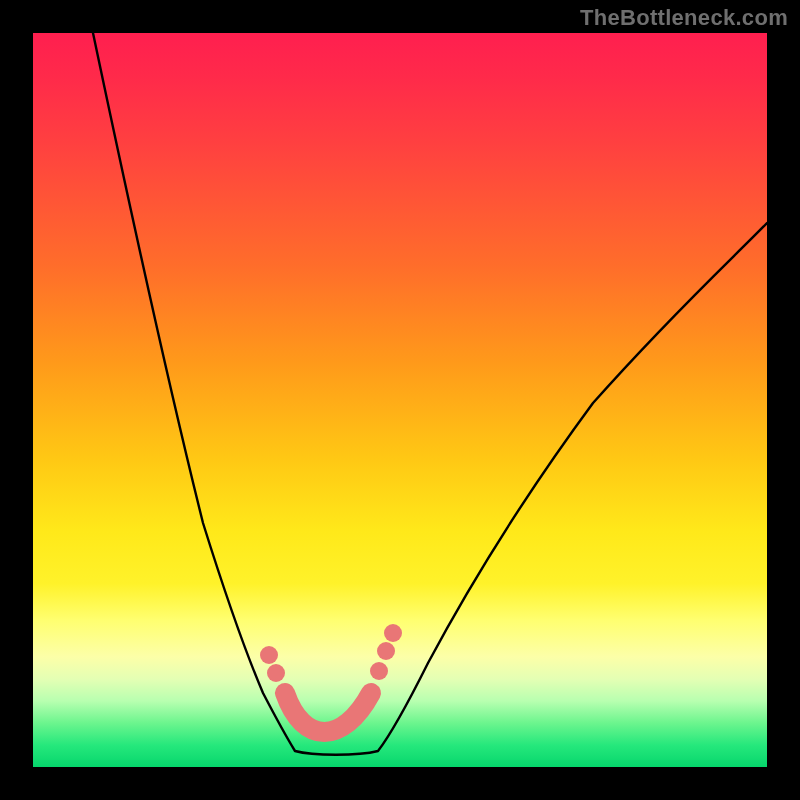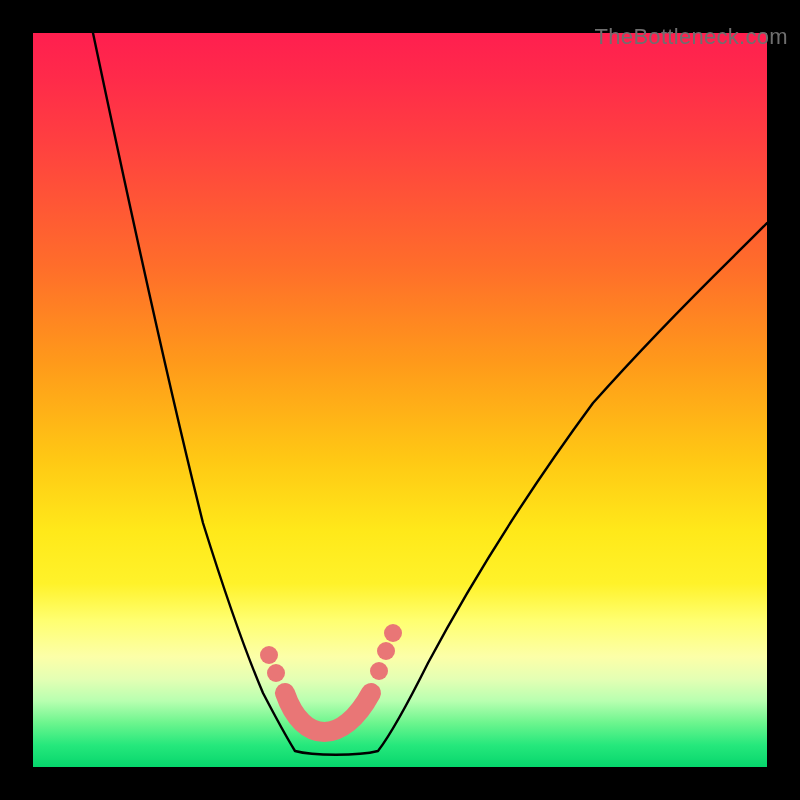--- a/index.html
+++ b/index.html
@@ -39,26 +39,26 @@
       #e4ffb4 88%,
       #b8ffb0 91%,
       #6cf58e 94%,
       #26e87c 97%,
       #06d66c 100%
     );
     overflow: hidden;
   }
   .watermark {
     position: absolute;
-    top: 24px;
+    top: 5px;
     right: 12px;
     color: #6f6f6f;
     font-size: 22px;
     letter-spacing: 0.3px;
-    font-weight: 400;
+    font-weight: 700;
     z-index: 5;
   }
   svg.overlay {
     position: absolute;
     left: 0;
     top: 0;
     width: 734px;
     height: 734px;
   }
   .curve {

